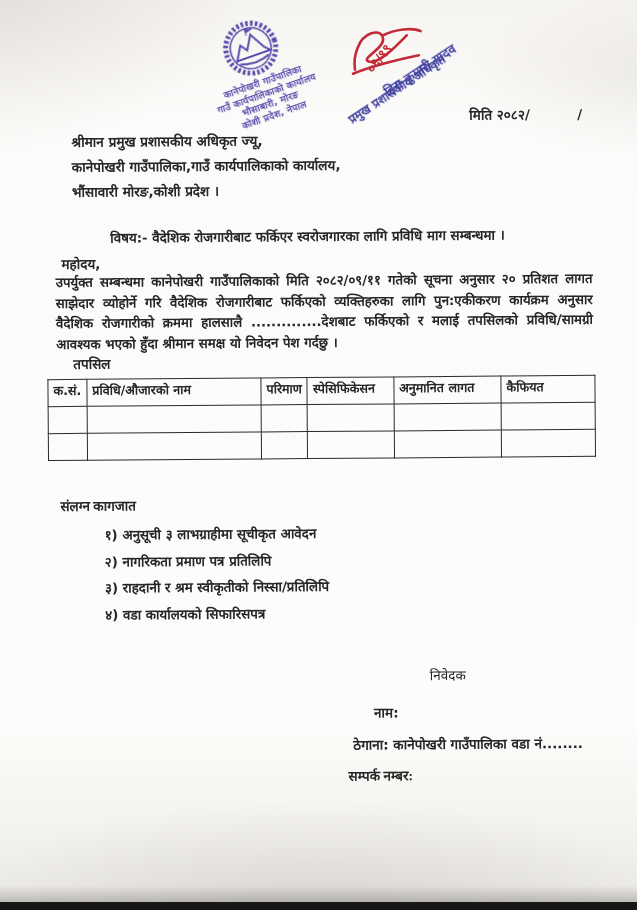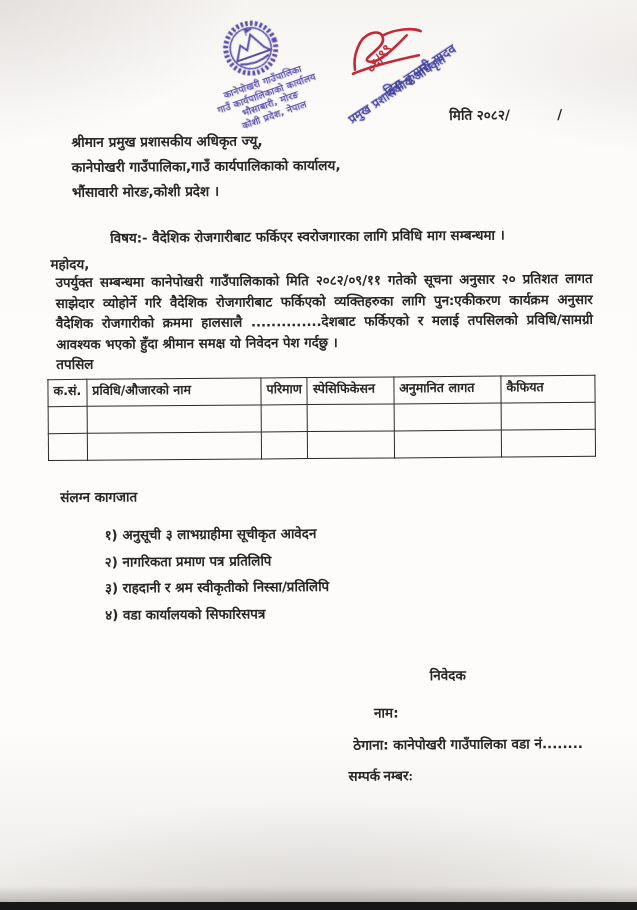--- a/index.html
+++ b/index.html
@@ -26,38 +26,38 @@
   .seal .l{font-size:9.5px;line-height:11.5px;white-space:nowrap;letter-spacing:.2px;}
 
   
   .stamp-name{left:388px;top:84px;transform:rotate(-33deg);transform-origin:left center;
         color:#3d3da0;font-weight:700;font-size:13px;white-space:nowrap;filter:blur(.2px);}
   .stamp-title{left:352px;top:112px;transform:rotate(-33deg);transform-origin:left center;
         color:#3d3da0;font-weight:700;font-size:12px;white-space:nowrap;filter:blur(.2px);}
   .sig-num{left:372px;top:62px;transform:rotate(-52deg);transform-origin:left center;
         color:#c22a38;font-weight:700;font-size:13px;white-space:nowrap;}
 
-  .dateline{left:452px;top:106px;}
+  .dateline{left:472px;top:106px;}
   .recipient{left:74px;top:128px;line-height:25px;font-weight:600;font-size:13.6px;}
   .subject{left:112px;top:227px;font-weight:700;font-size:13.4px;}
-  .salutation{left:52px;top:252px;}
+  .salutation{left:63px;top:252px;}
   .bodytext{left:57px;top:271px;width:537px;}
-  .tapasil{left:57px;top:352px;}
+  .tapasil{left:74px;top:352px;}
 
   table.demand{left:48px;top:377px;width:548px;border-collapse:collapse;position:absolute;
         font-weight:700;font-size:12.6px;}
   table.demand th,table.demand td{border:1.6px solid #2b2b2b;padding:2px 5px;text-align:left;vertical-align:top;}
   table.demand th{height:22px;font-weight:700;white-space:nowrap;}
   table.demand td{height:22px;}
 
-  .encl-head{left:60px;top:485px;}
+  .encl-head{left:60px;top:495px;font-family:Liberation Serif, serif;}
   .encl-list{left:104px;top:521px;line-height:26.5px;font-weight:600;font-size:13.4px;}
   .encl-list div{white-space:nowrap;}
 
-  .applicant{left:428px;top:666px;font-weight:700;}
+  .applicant{left:428px;top:666px;font-weight:400;}
   .name-l{left:372px;top:703px;}
   .addr-l{left:351px;top:735px;}
   .contact-l{left:346px;top:767px;font-family:Liberation Serif, serif;}
 
   .bottom-band{left:0;bottom:8px;width:637px;height:16px;
         background:linear-gradient(180deg,rgba(120,117,112,0),rgba(120,117,112,.35));}
   .bottom-bar{left:0;bottom:0;width:637px;height:8px;background:#171717;}
 </style>
 </head>
 <body>

